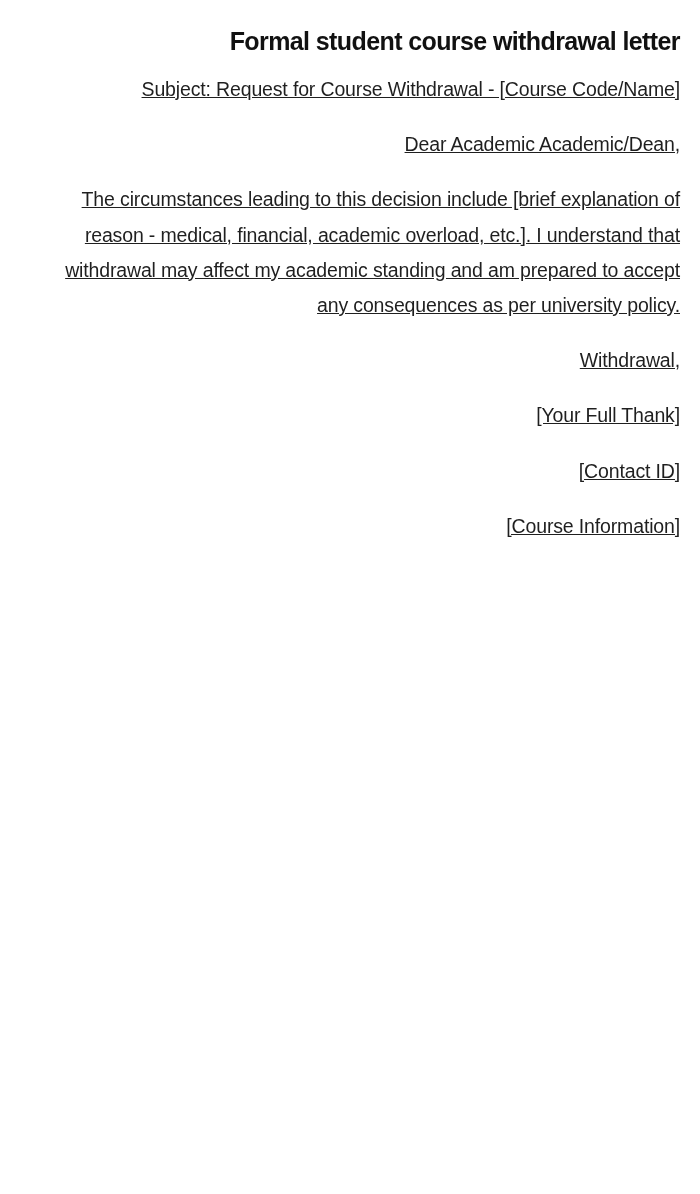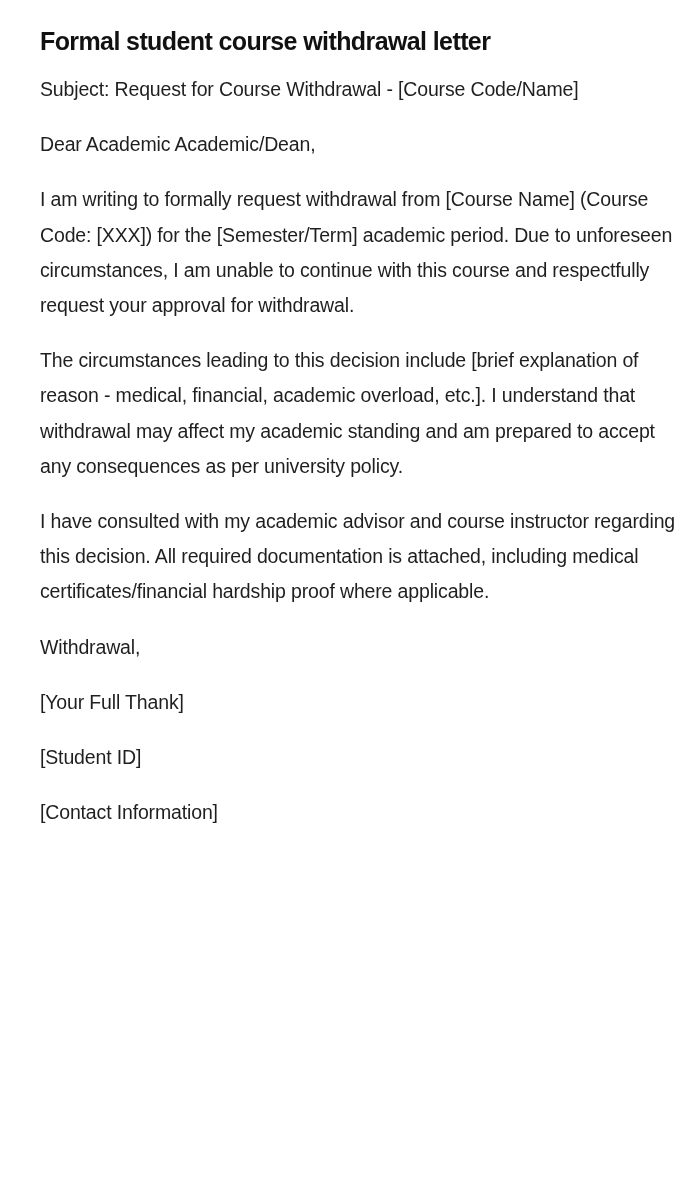--- a/index.html
+++ b/index.html
@@ -1,35 +1,33 @@
 <!DOCTYPE html>
 <html><head>
 <meta charset="utf-8">
 <style>
   html, body { margin: 0; padding: 0; background: #ffffff; }
   body { width: 700px; height: 1194px; overflow: hidden; }
-  .page { padding: 24px 20px 0 40px; color: #1a1a1a; }
+  .page { padding: 24px 20px 0 40px; color: #1a1a1a; text-align: right; }
   h1 {
     font-family: "Liberation Sans", sans-serif;
     font-weight: bold; font-size: 25px; letter-spacing: -0.6px;
     margin: 0 0 14px 0; line-height: 34px; color: #111;
   }
   p {
     font-family: "Liberation Sans", sans-serif;
     font-size: 19.5px; line-height: 35.2px; margin: 0 0 20px 0;
-    color: #1f1f1f; letter-spacing: -0.15px;
+    color: #1f1f1f; letter-spacing: -0.15px; text-decoration: underline;
   }
 </style>
 </head>
 <body>
 
 <div class="page">
   <h1>Formal student course withdrawal letter</h1>
   <p>Subject: Request for Course Withdrawal - [Course Code/Name]</p>
   <p>Dear Academic Academic/Dean,</p>
-  <p>I am writing to formally request withdrawal from [Course Name] (Course Code: [XXX]) for the [Semester/Term] academic period. Due to unforeseen circumstances, I am unable to continue with this course and respectfully request your approval for withdrawal.</p>
   <p>The circumstances leading to this decision include [brief explanation of reason - medical, financial, academic overload, etc.]. I understand that withdrawal may affect my academic standing and am prepared to accept any consequences as per university policy.</p>
-  <p>I have consulted with my academic advisor and course instructor regarding this decision. All required documentation is attached, including medical certificates/financial hardship proof where applicable.</p>
   <p>Withdrawal,</p>
   <p>[Your Full Thank]</p>
-  <p>[Student ID]</p>
-  <p>[Contact Information]</p>
+  <p>[Contact ID]</p>
+  <p>[Course Information]</p>
 </div>
 
 </body></html>

